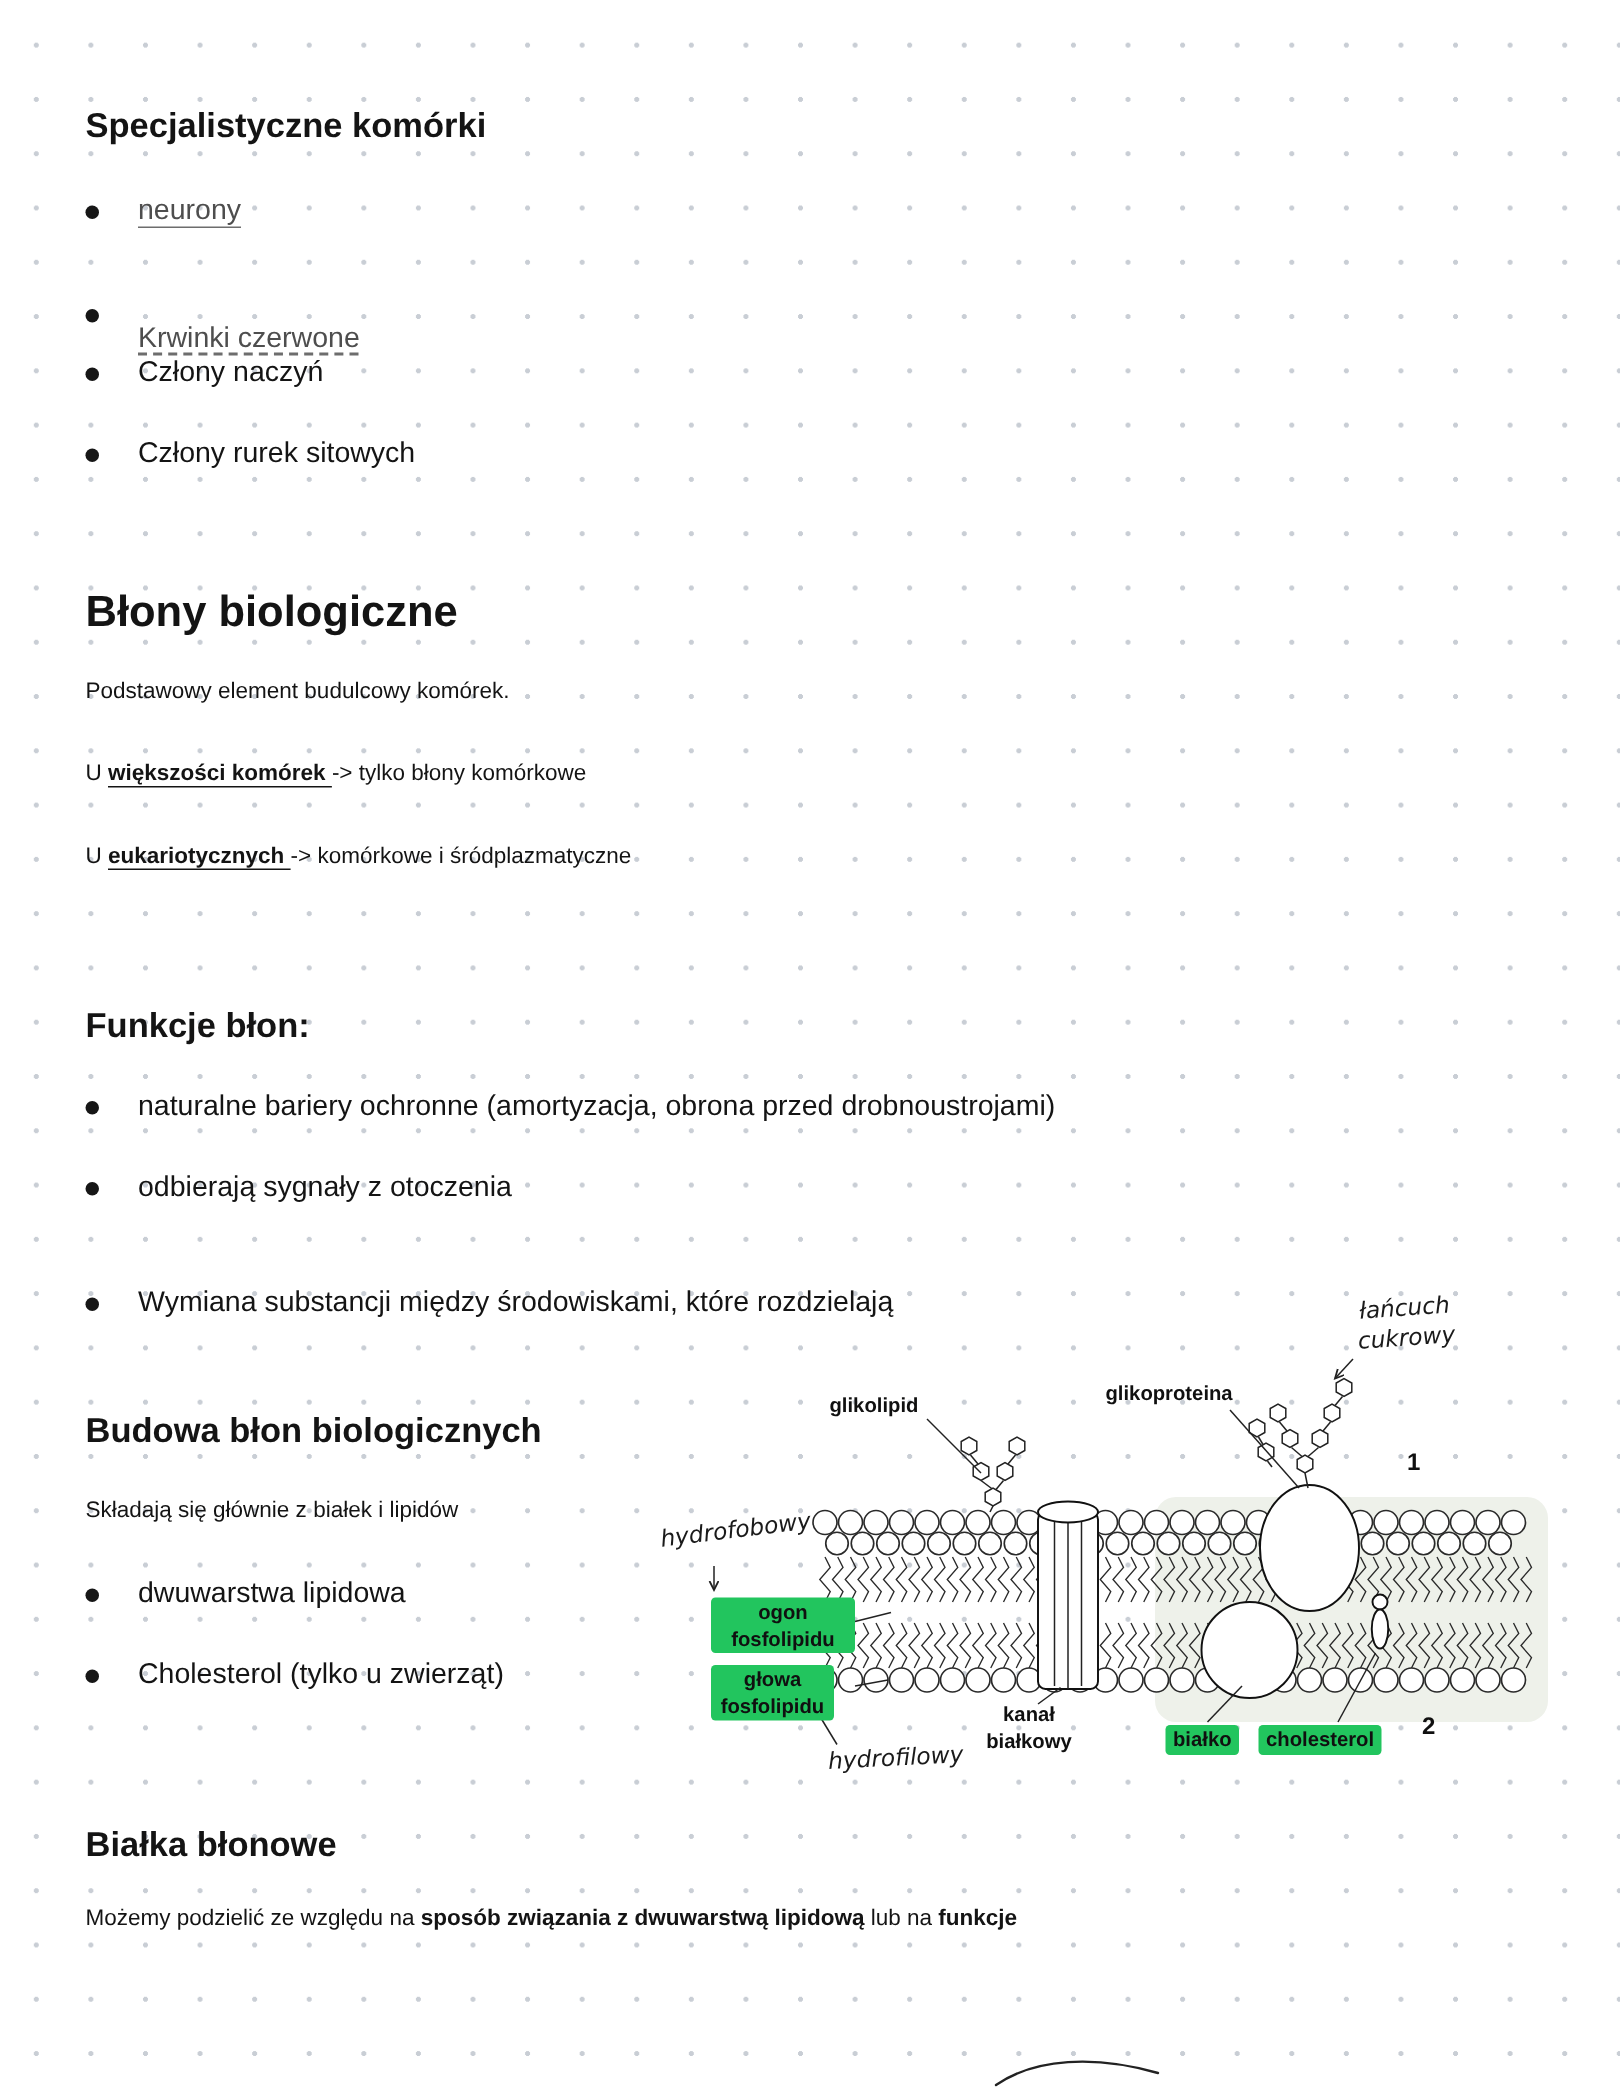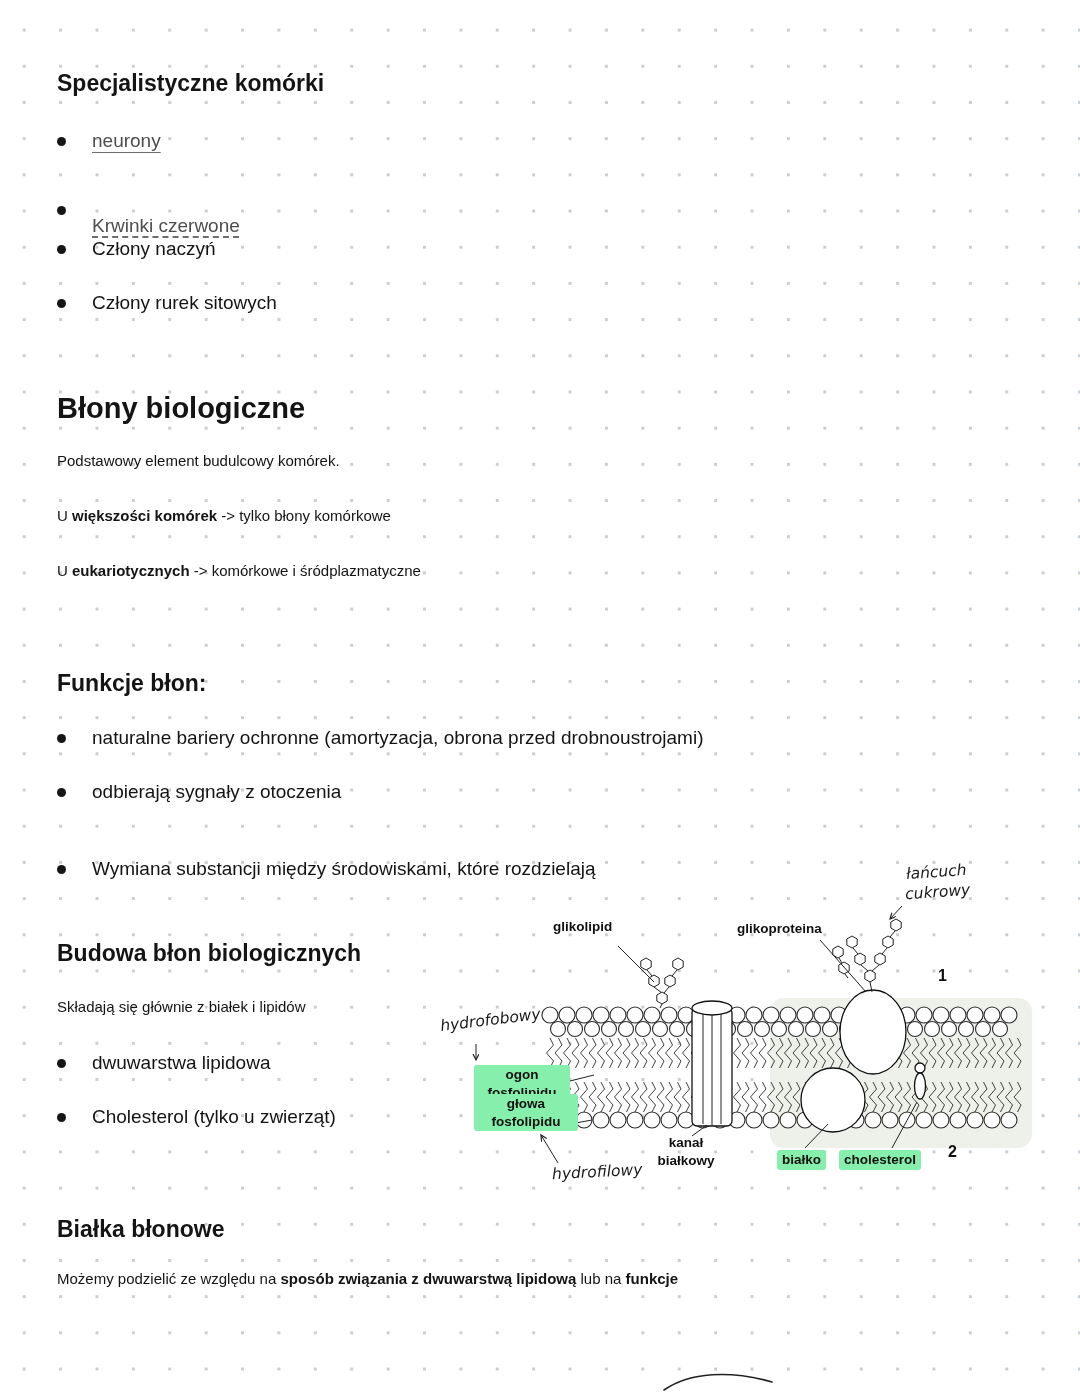--- a/index.html
+++ b/index.html
@@ -11,26 +11,26 @@
     font-family:"Liberation Sans","DejaVu Sans",sans-serif;color:#141414;
   }
   .abs{position:absolute;left:57px;}
   .h1{font-size:29px;font-weight:700;}
   .h2{font-size:23px;font-weight:700;}
   .txt{font-size:15px;white-space:nowrap;}
   .bullet{display:flex;align-items:center;font-size:19px;white-space:nowrap;text-align:center;}
   .dot{width:9px;height:9px;border-radius:50%;background:#161616;margin-right:26px;flex:0 0 auto;}
   .annot1{color:#4e4e4e;text-decoration:underline;text-decoration-color:#6d6d6d;text-underline-offset:5px;}
   .annot2{color:#4e4e4e;text-decoration:underline dashed;text-decoration-color:#6d6d6d;text-underline-offset:5px;margin-top:31px;}
-  .bu{font-weight:700;text-underline-offset:4px;margin-top:12px;}
+  .bu{font-weight:700;text-decoration:underline;text-underline-offset:4px;margin-top:12px;}
   .b{font-weight:700;}
   #diagram{position:absolute;left:440px;top:862px;width:600px;height:352px;}
   #diagram svg{position:absolute;left:0;top:0;}
   .dlabel{position:absolute;font-size:13.5px;font-weight:700;line-height:1.3;text-align:center;color:#101010;}
-  .tag{background:#86efac;padding:1px 5px;border-radius:3px;}
+  .tag{background:#22c55e;padding:1px 5px;border-radius:3px;}
   .hand{font-family:"DejaVu Sans",sans-serif;font-style:italic;font-weight:400;font-size:15.5px;color:#1a1a1a;}
   .num{font-size:16px;font-weight:700;}
   .head{fill:#fff;stroke:#2a2a2a;stroke-width:1.1;}
   .tail{fill:none;stroke:#2a2a2a;stroke-width:.9;}
   .hex{fill:#fff;stroke:#222;stroke-width:1;}
   .chainline{stroke:#222;stroke-width:1;}
   .shape{fill:#fff;stroke:#111;stroke-width:1.3;}
   .thin{fill:none;stroke:#222;stroke-width:1;}
   .ptr line,.ptr path{stroke:#222;stroke-width:1;fill:none;}
   .tint{fill:#eef1ea;}
@@ -360,27 +360,27 @@
         <line x1="130" y1="262" x2="152" y2="258"></line>
         <line x1="252" y1="274" x2="267" y2="263"></line>
         <line x1="365" y1="286" x2="388" y2="262"></line>
         <line x1="452" y1="286" x2="477" y2="240"></line>
         <path d="M462 44 L450 57" marker-end="url(#ah)"></path>
         <path d="M36 182 L36 198" marker-end="url(#ah)"></path>
         <path d="M118 301 L101 273" marker-end="url(#ah)"></path>
       </g>
     </svg>
 
-    <div class="dlabel" style="left:113px;top:56px">glikolipid</div>
+    <div class="dlabel" style="left:113px;top:66px">glikolipid</div>
     <div class="dlabel" style="left:297px;top:58px">glikoproteina</div>
     <div class="dlabel hand" style="left:452px;top:0;width:90px;transform:rotate(-4deg)">łańcuch cukrowy</div>
     <div class="dlabel num" style="left:498px;top:104px">1</div>
     <div class="dlabel hand" style="left:0;top:148px;transform:rotate(-7deg)">hydrofobowy</div>
     <div class="dlabel tag" style="left:34px;top:203px;width:96px">ogon fosfolipidu</div>
-    <div class="dlabel tag" style="left:34px;top:232px;width:104px">głowa fosfolipidu</div>
+    <div class="dlabel tag" style="left:34px;top:248px;width:82px">głowa fosfolipidu</div>
     <div class="dlabel" style="left:203px;top:272px;width:86px">kanał białkowy</div>
     <div class="dlabel hand" style="left:112px;top:300px;transform:rotate(-3deg)">hydrofilowy</div>
     <div class="dlabel tag" style="left:337px;top:288px">białko</div>
     <div class="dlabel tag" style="left:399px;top:288px">cholesterol</div>
     <div class="dlabel num" style="left:508px;top:280px">2</div>
   </div>
 
   <svg id="squiggle" width="120" height="26" viewBox="0 0 120 26">
     <path d="M4 22 C 30 4, 70 2, 112 14" fill="none" stroke="#222" stroke-width="1.6" stroke-linecap="round"></path>
   </svg>

